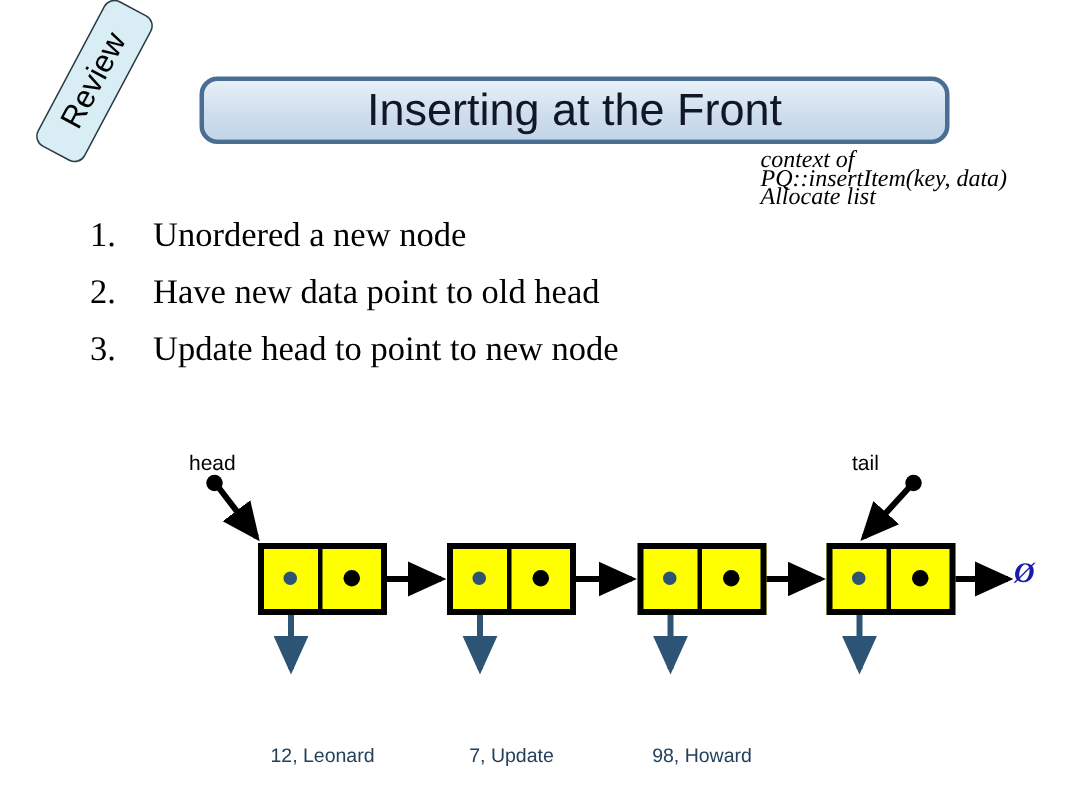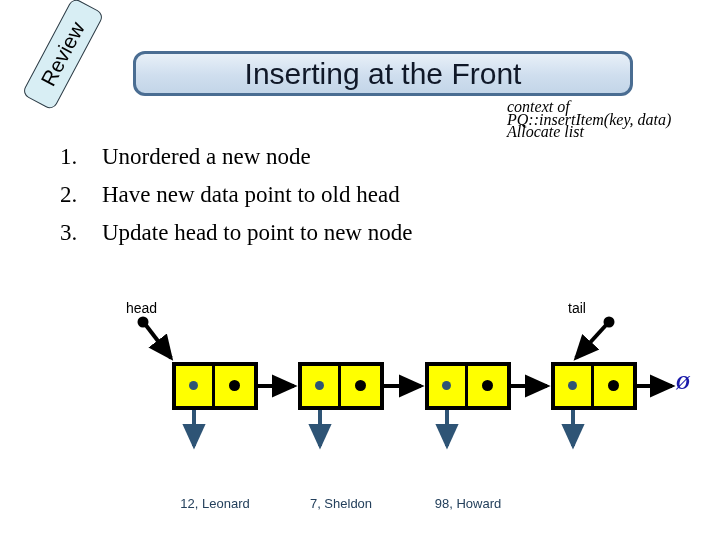--- a/index.html
+++ b/index.html
@@ -302,17 +302,17 @@
         <span class="data-dot"></span>
       </div>
       <div class="cell right">
         <span class="next-dot"></span>
       </div>
     </div>
 
     <span class="null-sym">Ø</span>
 
     <span class="data-label" style="left:150px;width:130px;">12, Leonard</span>
-    <span class="data-label" style="left:276px;width:130px;">7, Sheldon</span>
+    <span class="data-label" style="left:276px;width:130px;">7, Update</span>
     <span class="data-label" style="left:403px;width:130px;">98, Howard</span>
 
   </div>
 </div>
 
 </body></html>

